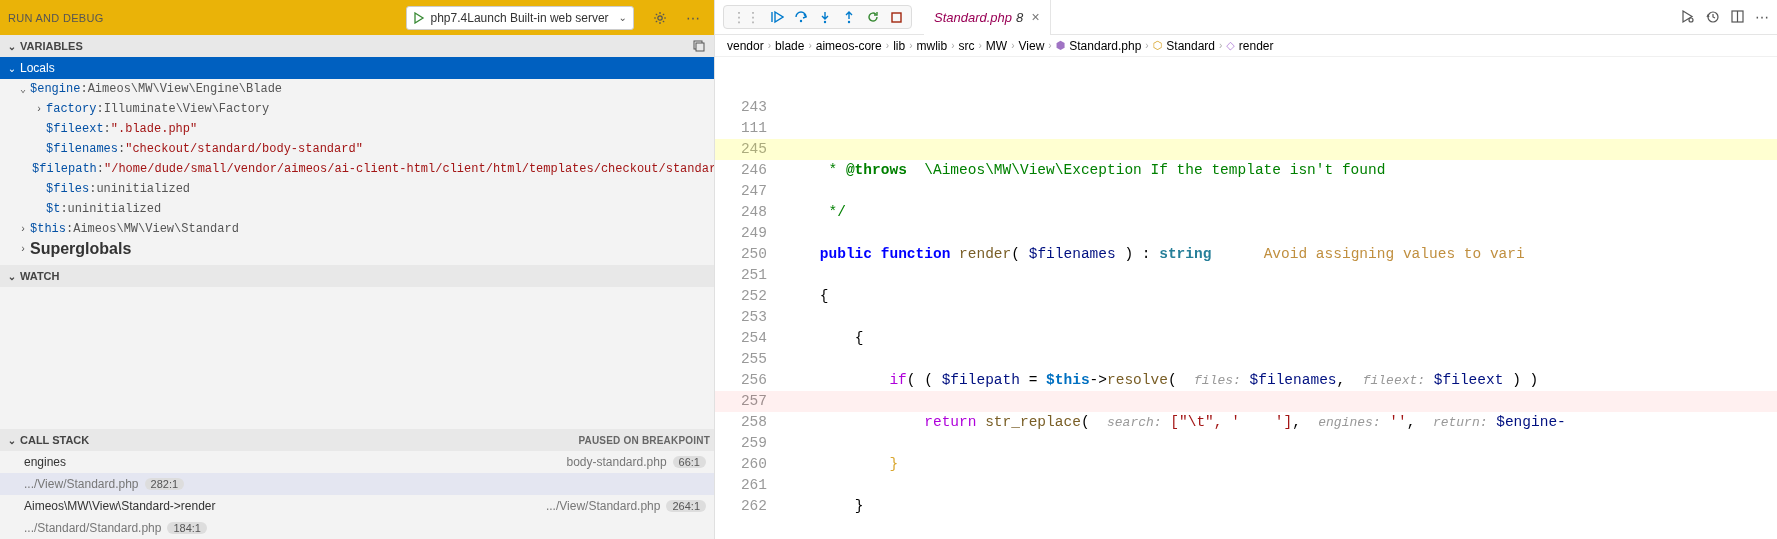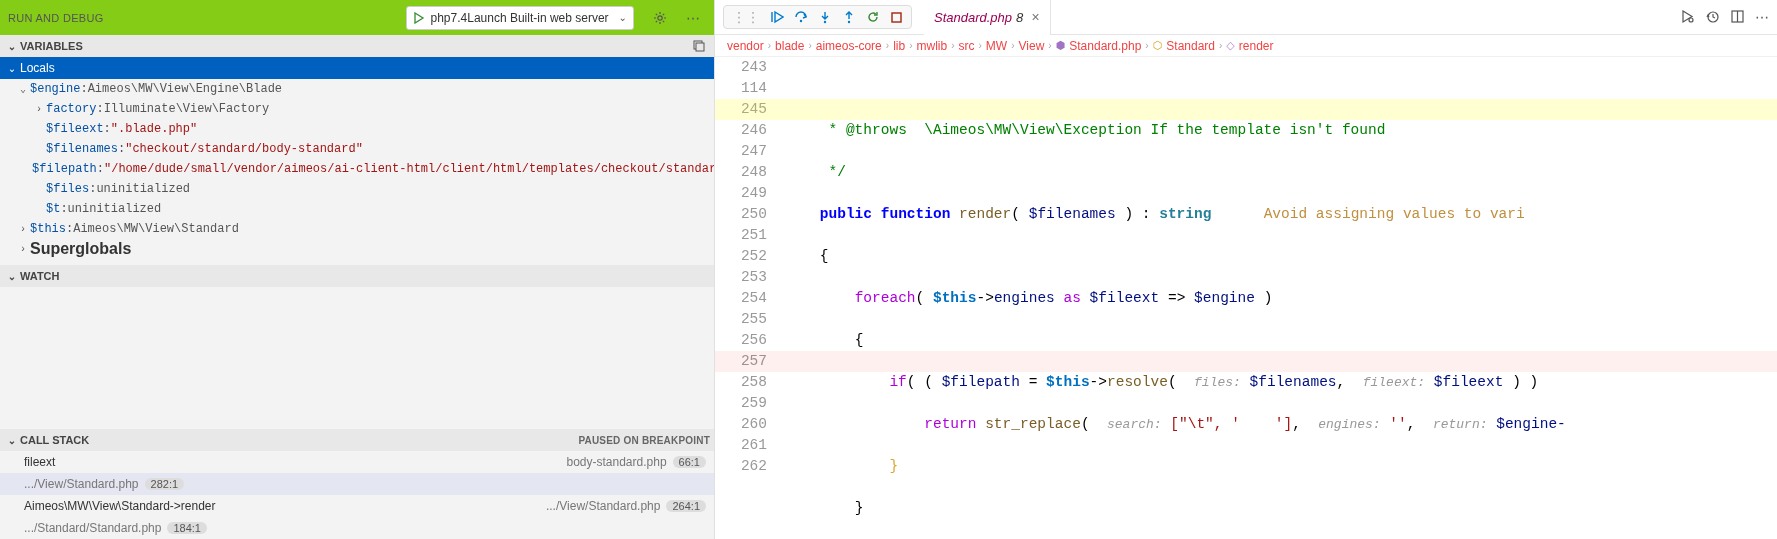--- a/index.html
+++ b/index.html
@@ -2,21 +2,21 @@
 <html><head>
 <meta charset="utf-8">
 <style>
 * { margin:0; padding:0; box-sizing:border-box; }
 body { font-family:-apple-system,BlinkMacSystemFont,"Segoe UI",sans-serif; font-size:13px; color:#333; background:#fff; overflow:hidden; }
 .container { display:flex; width:1777px; height:539px; }
 .left-panel { width:715px; display:flex; flex-direction:column; background:#f3f3f3; border-right:1px solid #e0e0e0; }
 .right-panel { flex:1; display:flex; flex-direction:column; background:#fff; }
 
 
-.lp-header { display:flex; align-items:center; height:35px; padding:0 8px; background:#84cc16;gap:6px; }
+.lp-header { display:flex; align-items:center; height:35px; padding:0 8px; background:#eab308;gap:6px; }
 .lp-title { font-size:11px; font-weight:400; color:#555; letter-spacing:0.3px; }
 .lp-spacer { flex:1; }
 .lp-dropdown { display:flex; align-items:center; border:1px solid #ccc; border-radius:3px; background:#fff; height:24px; margin-right:6px; }
 .play-icon { color:#388a34; padding:0 6px; font-size:12px; }
 .dropdown-text { font-size:12px; padding-right:4px; color:#333;text-align:center; }
 .chevron { padding:0 6px; color:#555; font-size:10px; }
 .gear-icon, .dots-icon { padding:0 6px; color:#555; cursor:pointer; font-size:14px; }
 
 
 .section-header { display:flex; align-items:center; height:22px; background:#e8e8e8; padding:0 4px; font-size:11px; font-weight:700; color:#444; cursor:pointer; }
@@ -62,27 +62,27 @@
 .tab-name { color:#905; }
 .tab-mod { color:#333; margin-left:4px; }
 .tab-close { margin-left:8px; color:#777; cursor:pointer; font-size:14px; }
 .rp-tb-spacer { flex:1; }
 .rp-tb-icons { display:flex; gap:10px; color:#555; }
 .rp-tb-icons span { cursor:pointer; font-size:14px; }
 
 
 .breadcrumb { display:flex; align-items:center; height:22px; padding:0 12px; font-size:12px; color:#666; gap:4px; border-bottom:1px solid #f0f0f0; }
 .bc-sep { color:#aaa; font-size:10px; }
-.bc-item { color:#ef4444;text-align:right; }
+.bc-item { color:#000000;text-align:right; }
 .bc-icon { font-size:11px; }
 .bc-icon.cls { color:#d9a62e; }
 .bc-icon.mth { color:#b180d7; }
 
 
-.editor { flex:1; display:flex; font-family:"Consolas","Courier New",monospace; font-size:14.5px; line-height:21px; overflow:hidden; position:relative; }
+.editor { flex:1; display:flex; font-family:"Consolas","Courier New",monospace; font-size:14.5px; line-height:21px; overflow:hidden; position:relative;margin-top:40px; }
 .gutter { width:70px; text-align:right; padding-right:18px; color:#999; background:#fff; user-select:none; }
 .gutter .ln { height:21px; }
 .code { flex:1; white-space:pre; overflow:hidden; }
 .code .cl { height:21px; }
 .hl-line { position:absolute; left:0; right:0; height:21px; background:rgba(255,255,0,0.18); z-index:0; }
 .hl-err { position:absolute; left:0; right:0; height:21px; background:rgba(255,0,0,0.06); z-index:0; }
 .code-inner { position:relative; z-index:1; }
 
 
 .k { color:#0000ff; font-weight:700; } 
@@ -206,21 +206,21 @@
     <div style="flex:1"></div>
 
     <div class="cs-header">
       <span class="chev">⌄</span>
       <span>CALL STACK</span>
       <span class="cs-spacer"></span>
       <span class="cs-status">PAUSED ON BREAKPOINT</span>
     </div>
     <div class="callstack">
       <div class="cs-row">
-          <span class="cs-func">fileext</span>
+          <span class="cs-func">engines</span>
           <span class="cs-file">body-standard.php</span>
           <span class="cs-line">66:1</span>
         </div>
       <div class="cs-row sel">
           <span class="cs-file">.../View/Standard.php</span>
           <span class="cs-line">282:1</span>
         </div>
       <div class="cs-row">
           <span class="cs-func">Aimeos\MW\View\Standard-&gt;render</span>
           <span class="cs-file">.../View/Standard.php</span>
@@ -328,21 +328,21 @@
         <span class="bc-sep">›</span>
       <span class="bc-icon mth">◇</span>
         <span class="bc-item">render</span>
     </div>
 
     <div class="editor">
       <div class="hl-line" style="top:42px"></div>
       <div class="hl-err" style="top:294px"></div>
       <div class="gutter" id="gutter">
           <div class="ln">243</div>
-          <div class="ln">114</div>
+          <div class="ln">111</div>
           <div class="ln">245</div>
           <div class="ln">246</div>
           <div class="ln">247</div>
           <div class="ln">248</div>
           <div class="ln">249</div>
           <div class="ln">250</div>
           <div class="ln">251</div>
           <div class="ln">252</div>
           <div class="ln">253</div>
           <div class="ln">254</div>
@@ -350,25 +350,24 @@
           <div class="ln">256</div>
           <div class="ln">257</div>
           <div class="ln">258</div>
           <div class="ln">259</div>
           <div class="ln">260</div>
           <div class="ln">261</div>
           <div class="ln">262</div>
         </div>
       <div class="code">
         <div class="code-inner">
-<div class="cl">     <span class="c">* </span><span class="c" style="font-weight:400">@throws</span>  <span class="c">\Aimeos\MW\View\Exception If the template isn't found</span></div>
+<div class="cl">     <span class="c">* </span><span class="c" style="font-weight:700">@throws</span>  <span class="c">\Aimeos\MW\View\Exception If the template isn't found</span></div>
 <div class="cl">     <span class="c">*/</span></div>
 <div class="cl">    <span class="k">public</span> <span class="k">function</span> <span class="fn">render</span><span class="p">(</span> <span class="v">$filenames</span> <span class="p">) : </span><span class="t">string</span>      <span class="warn">Avoid assigning values to vari</span></div>
 <div class="cl">    <span class="p">{</span></div>
-<div class="cl">        <span class="kc">foreach</span><span class="p">(</span> <span class="vt">$this</span><span class="p">-&gt;</span><span class="v">engines</span> <span class="kc">as</span> <span class="v">$fileext</span> <span class="p">=&gt;</span> <span class="v">$engine</span> <span class="p">)</span></div>
 <div class="cl">        <span class="p">{</span></div>
 <div class="cl">            <span class="kc">if</span><span class="p">( (</span> <span class="v">$filepath</span> <span class="p">=</span> <span class="vt">$this</span><span class="p">-&gt;</span><span class="fn">resolve</span><span class="p">(</span>  <span class="hint">files:</span> <span class="v">$filenames</span><span class="p">,</span>  <span class="hint">fileext:</span> <span class="v">$fileext</span> <span class="p">) )</span></div>
 <div class="cl">                <span class="kc">return</span> <span class="fn">str_replace</span><span class="p">(</span>  <span class="hint">search:</span> <span class="s">["\t", '    ']</span><span class="p">,</span>  <span class="hint">engines:</span> <span class="s">''</span><span class="p">,</span>  <span class="hint">return:</span> <span class="v">$engine-</span></div>
 <div class="cl">            <span class="p" style="color:#d9a62e">}</span></div>
 <div class="cl">        <span class="p">}</span></div>
 
 
 
 
 

